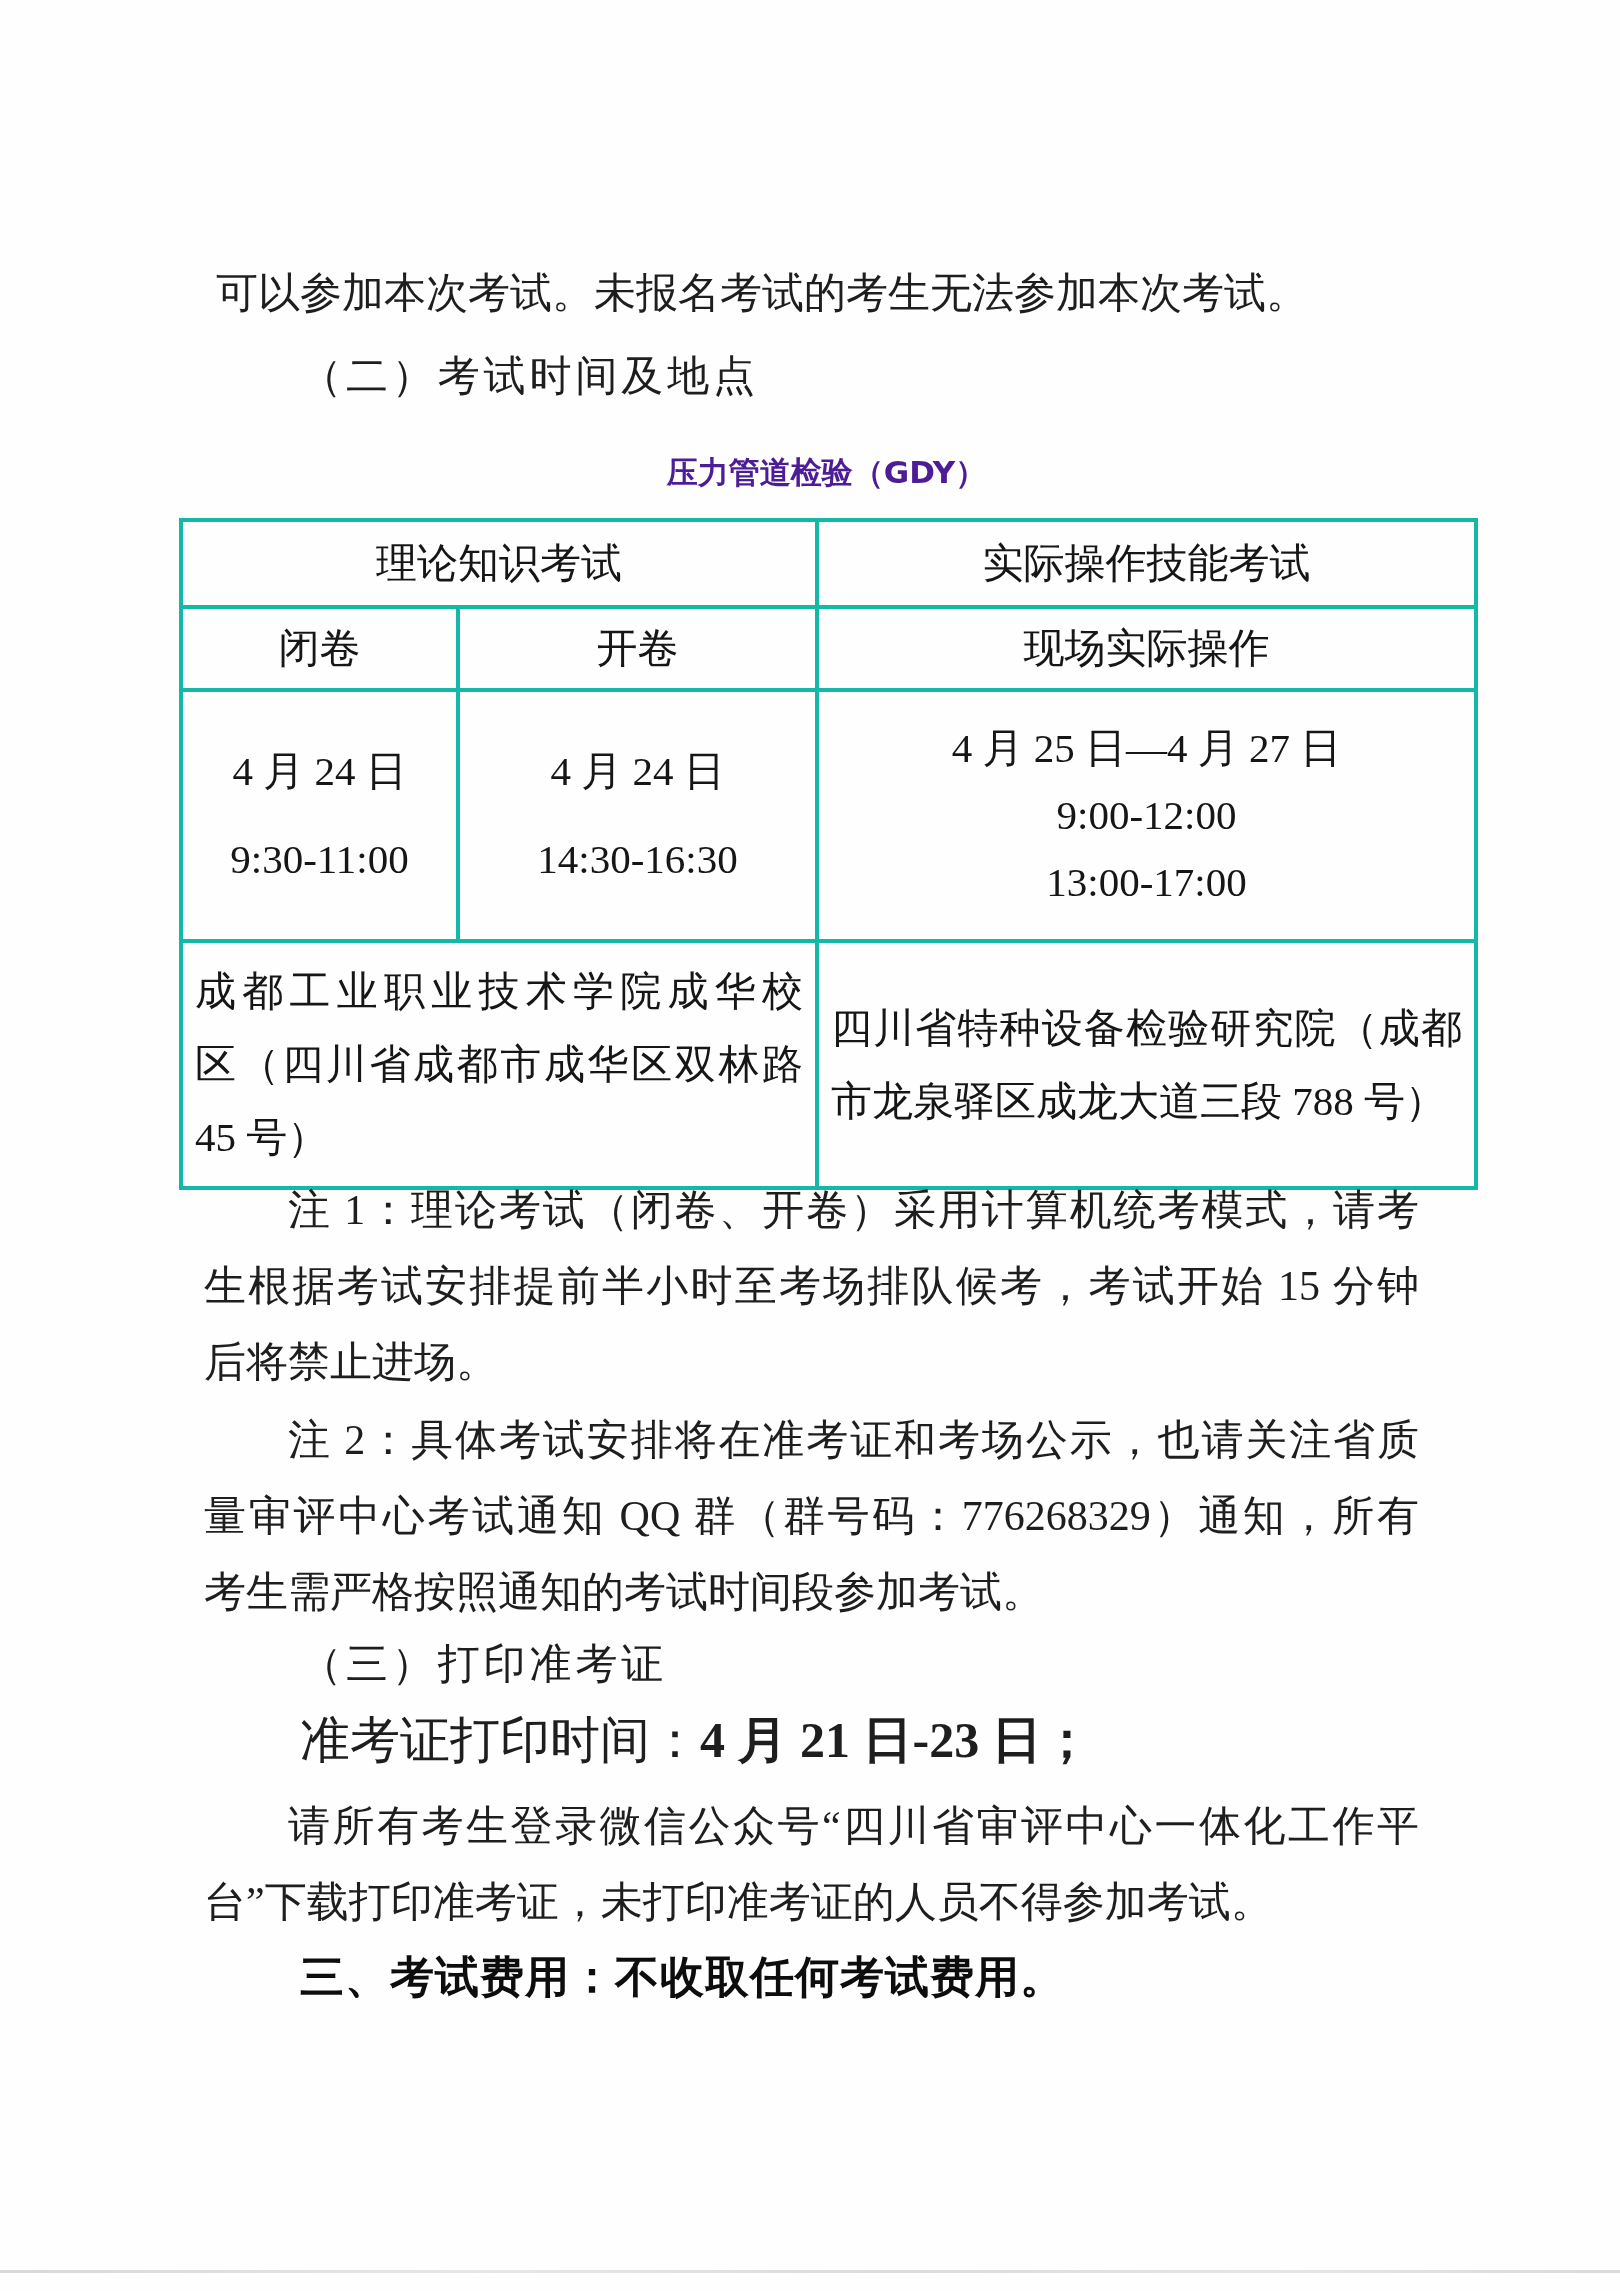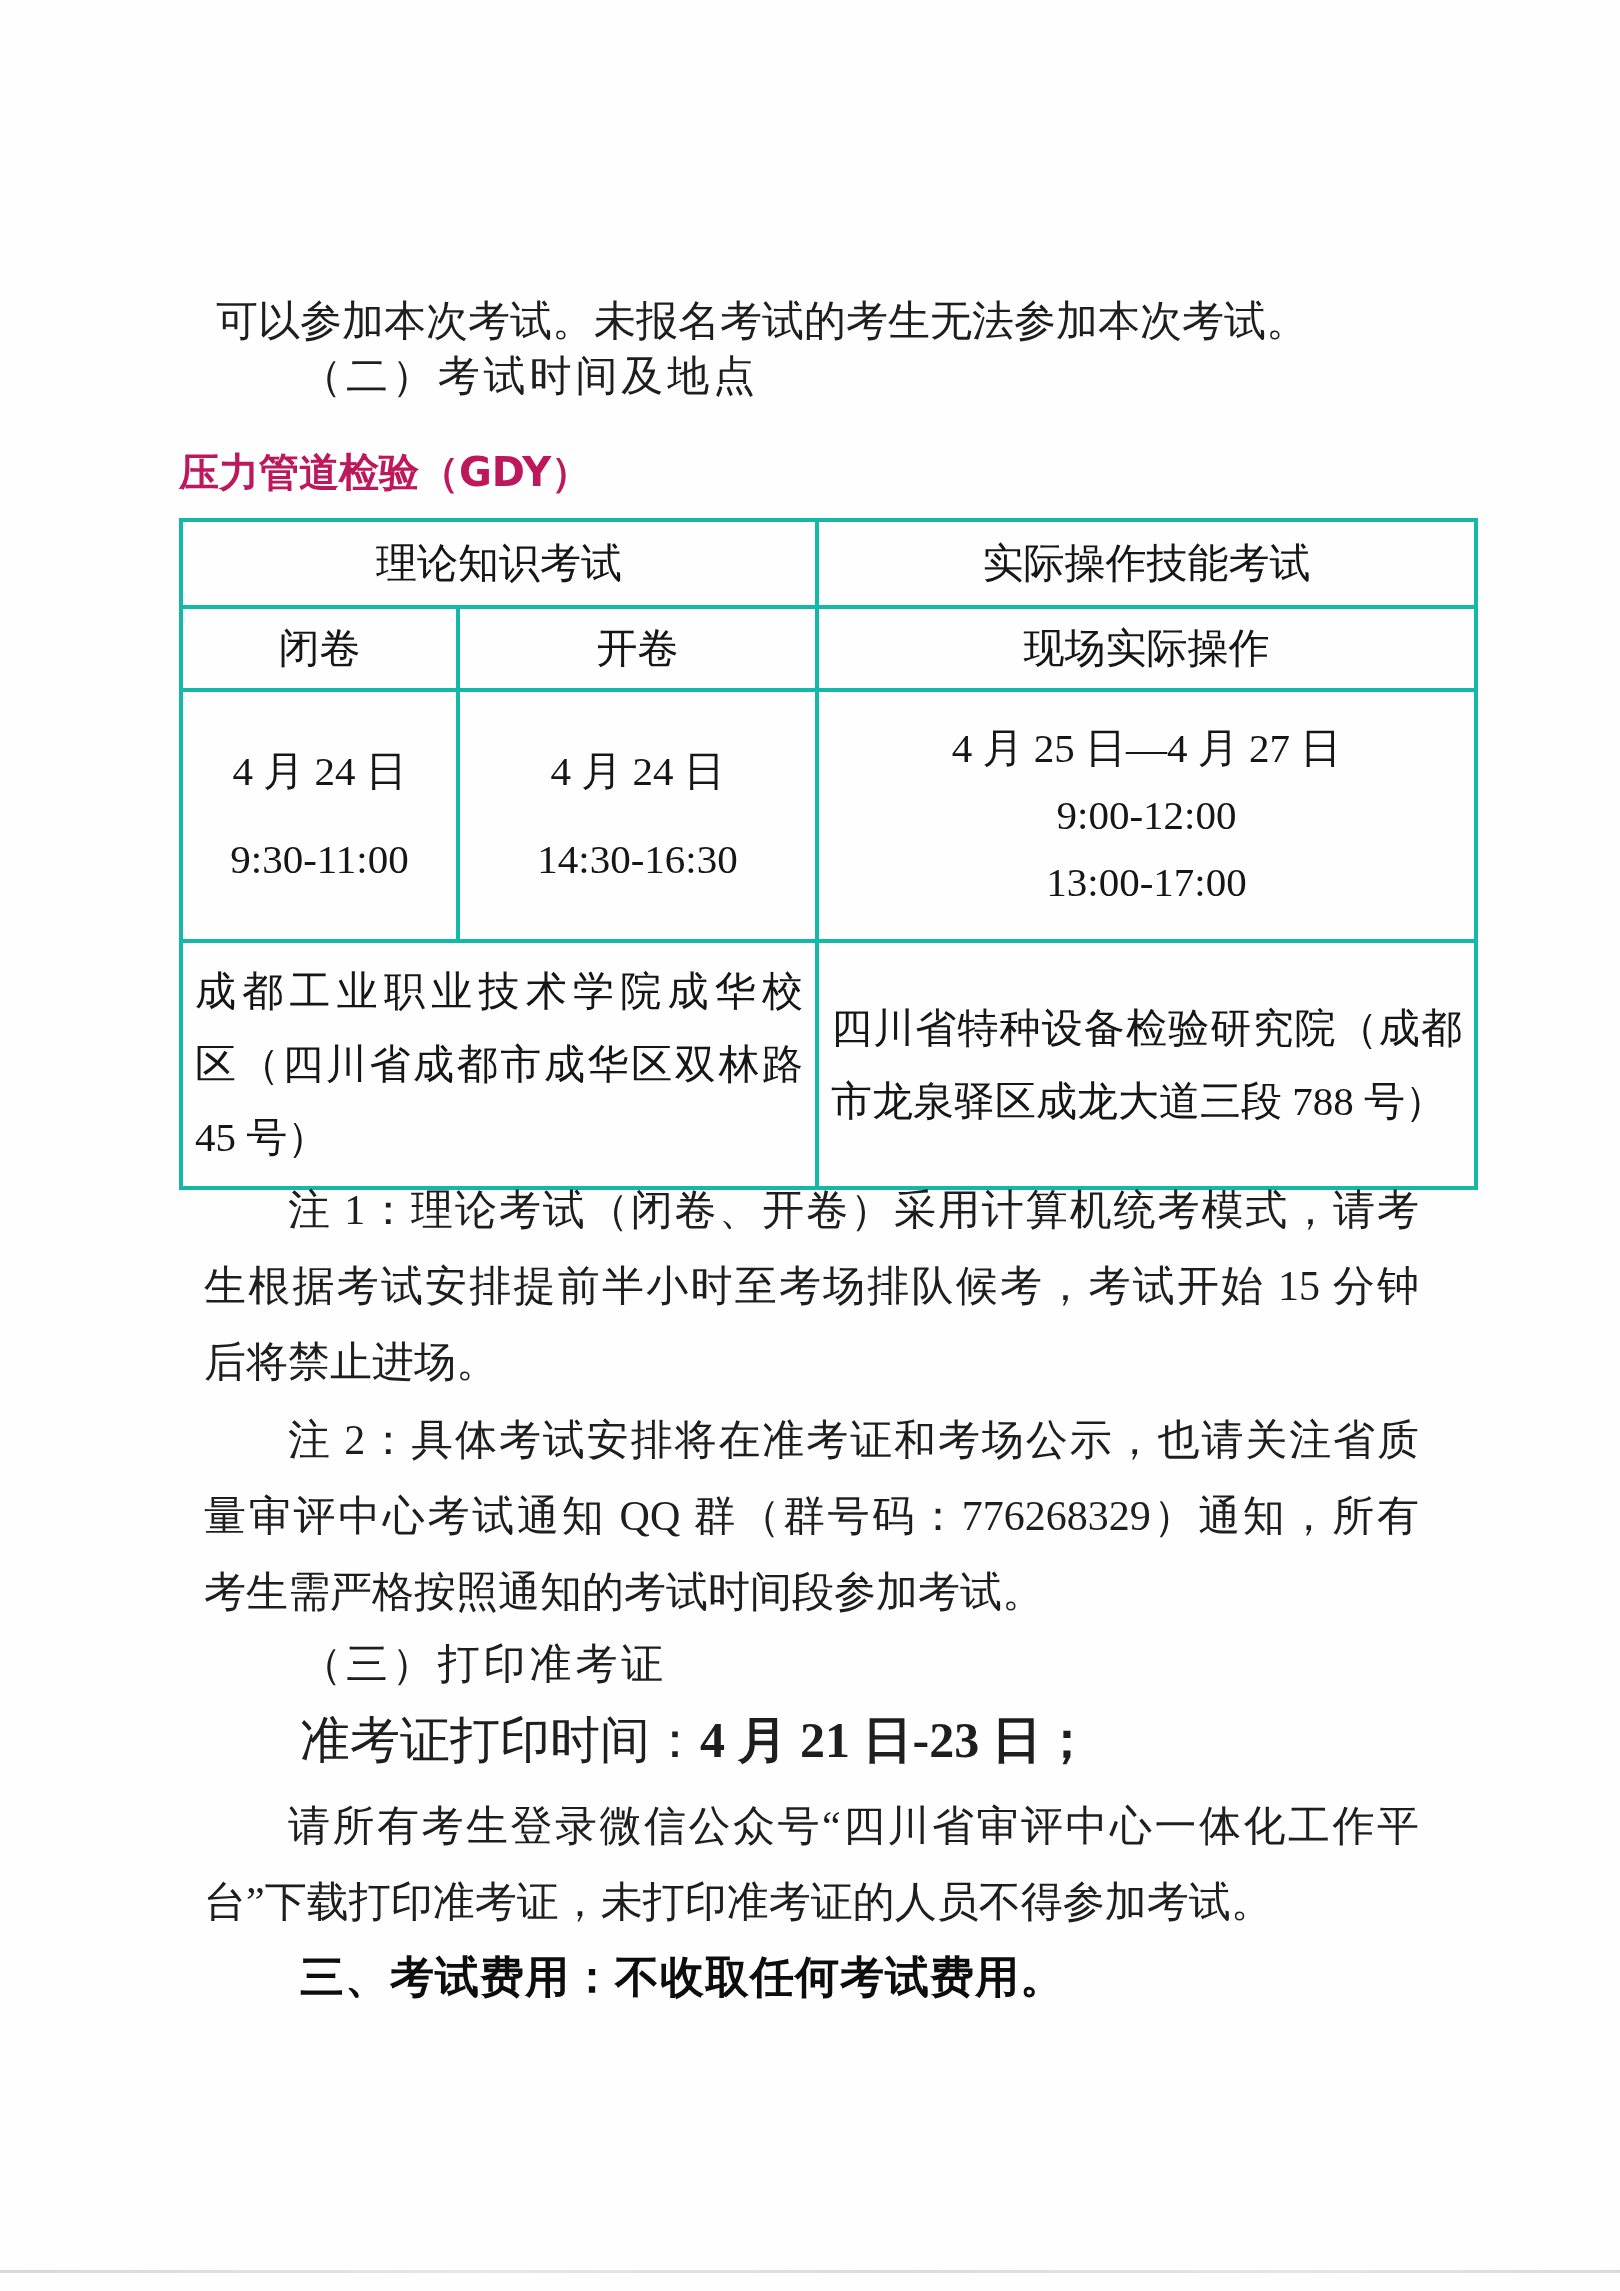--- a/index.html
+++ b/index.html
@@ -8,23 +8,23 @@
     background:#fefefe;overflow:hidden;
     font-family:"Liberation Serif","DejaVu Serif",serif;
     color:#1e1e1e;
   }
   .abs{position:absolute;}
   .bodyline{font-size:42px;line-height:59px;}
   .textcol{left:216px;width:1215px;}
   .ind2{text-indent:84px;}
   .kai{font-size:42px;line-height:59px;letter-spacing:3.9px;}
   .doc-title{
-    left:179px;width:1295px;
+    left:179px;width:1295px;text-align:center;
     font-family:"DejaVu Sans","Liberation Sans",sans-serif;
-    font-weight:700;font-size:40px;line-height:59px;color:#be185d;
+    font-weight:700;font-size:31px;line-height:59px;color:#4c1d95;
   }
   
   table.exam{
     position:absolute;left:179px;top:518px;width:1295px;
     border-collapse:collapse;table-layout:fixed;
     font-size:41px;color:#161616;
   }
   table.exam td{
     border:4px solid #14b8a6;text-align:center;vertical-align:middle;
     padding:12px;overflow:hidden;font-family:Liberation Serif, serif;
@@ -55,21 +55,21 @@
     position:absolute;left:0;top:2270px;width:1620px;height:2.9px;
     background:linear-gradient(90deg,#d2d2d2,#e3e3e3 30%,#d6d6d6 55%,#e1e1e1 80%,#d4d4d4);
     opacity:.85;
   }
 </style>
 </head>
 <body>
 
 <div class="page">
 
-  <div class="abs textcol bodyline" style="top:292px">可以参加本次考试。未报名考试的考生无法参加本次考试。</div>
+  <div class="abs textcol bodyline" style="top:264px">可以参加本次考试。未报名考试的考生无法参加本次考试。</div>
 
   <div class="abs textcol kai ind2" style="top:347px">（二）考试时间及地点</div>
 
   <div class="abs doc-title" style="top:443px">压力管道检验（GDY）</div>
 
   <table class="exam">
     <colgroup>
       <col style="width:277px">
         <col style="width:359px">
         <col style="width:659px">

